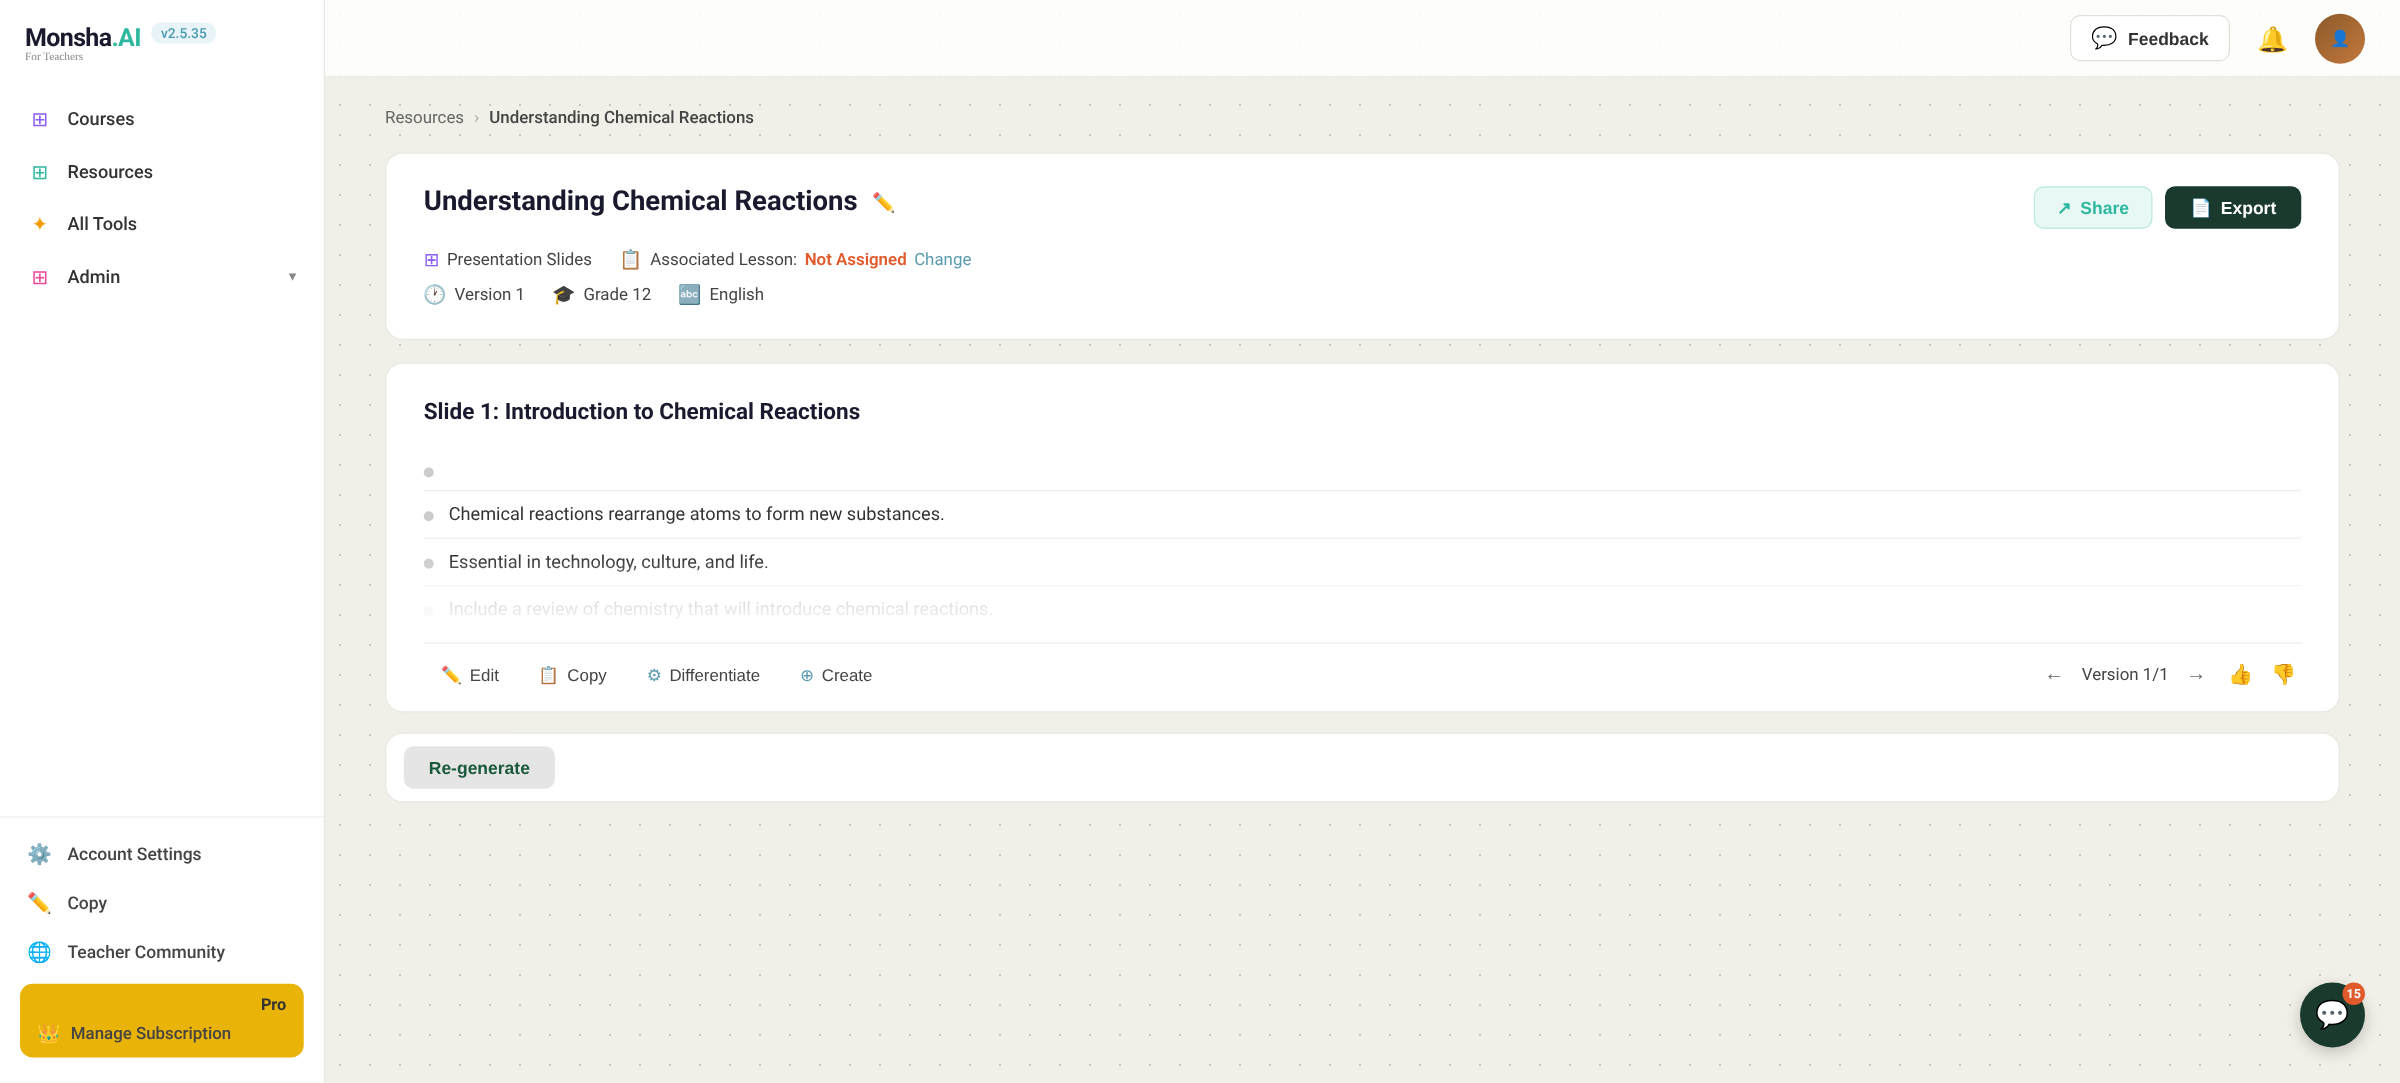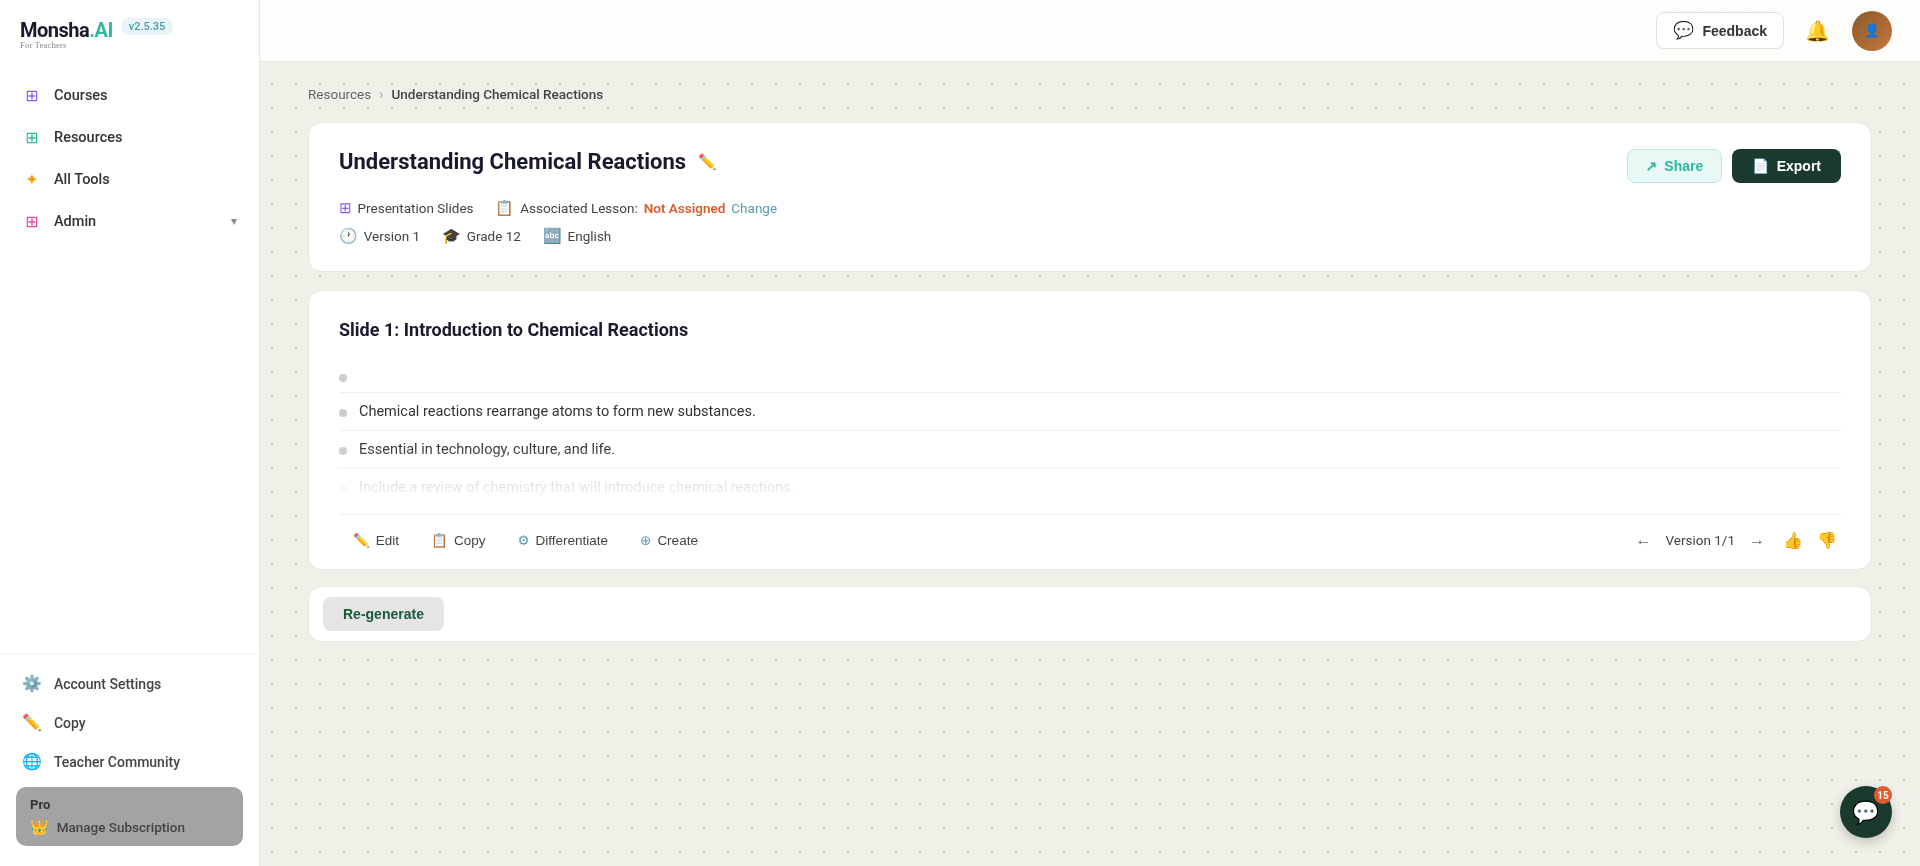--- a/index.html
+++ b/index.html
@@ -83,23 +83,24 @@
       gap: 12px;
       padding: 10px 22px;
       cursor: pointer;
       font-size: 14px;
       color: #444;
       font-weight: 500;
     }
 
     .pro-section {
       margin: 6px 16px 10px 16px;
-      background: #a3a3a3;
+      background: #eab308;
       border-radius: 10px;
       padding: 10px 14px;
+      text-align: right;
     }
     .pro-label {
       font-size: 13px;
       font-weight: 700;
       color: #333;
       margin-bottom: 6px;
     }
     .manage-sub {
       display: flex;
       align-items: center;

